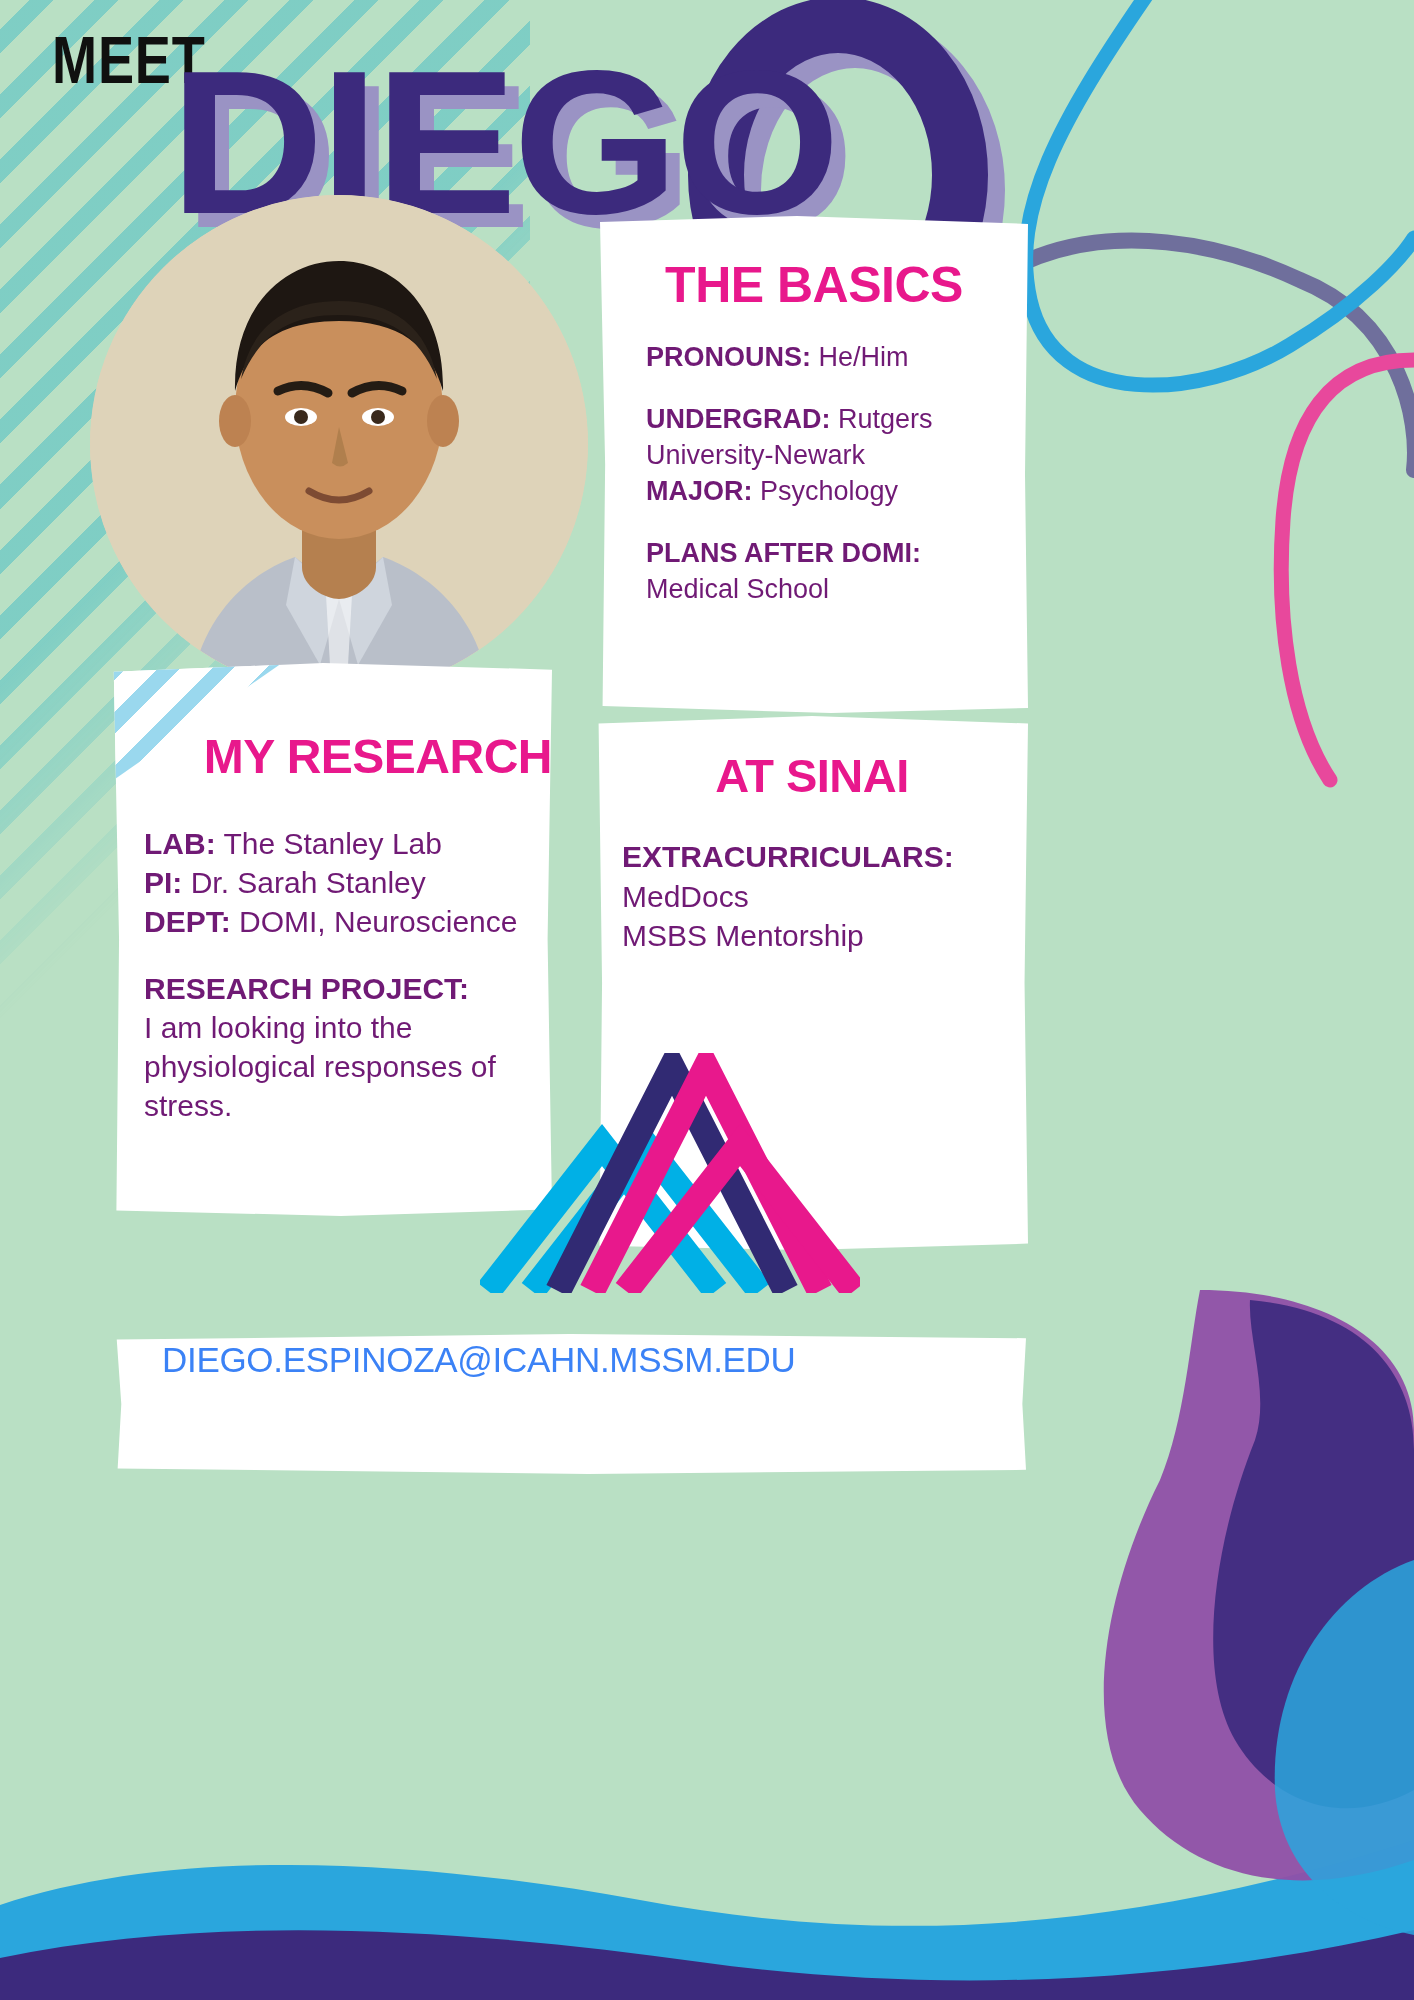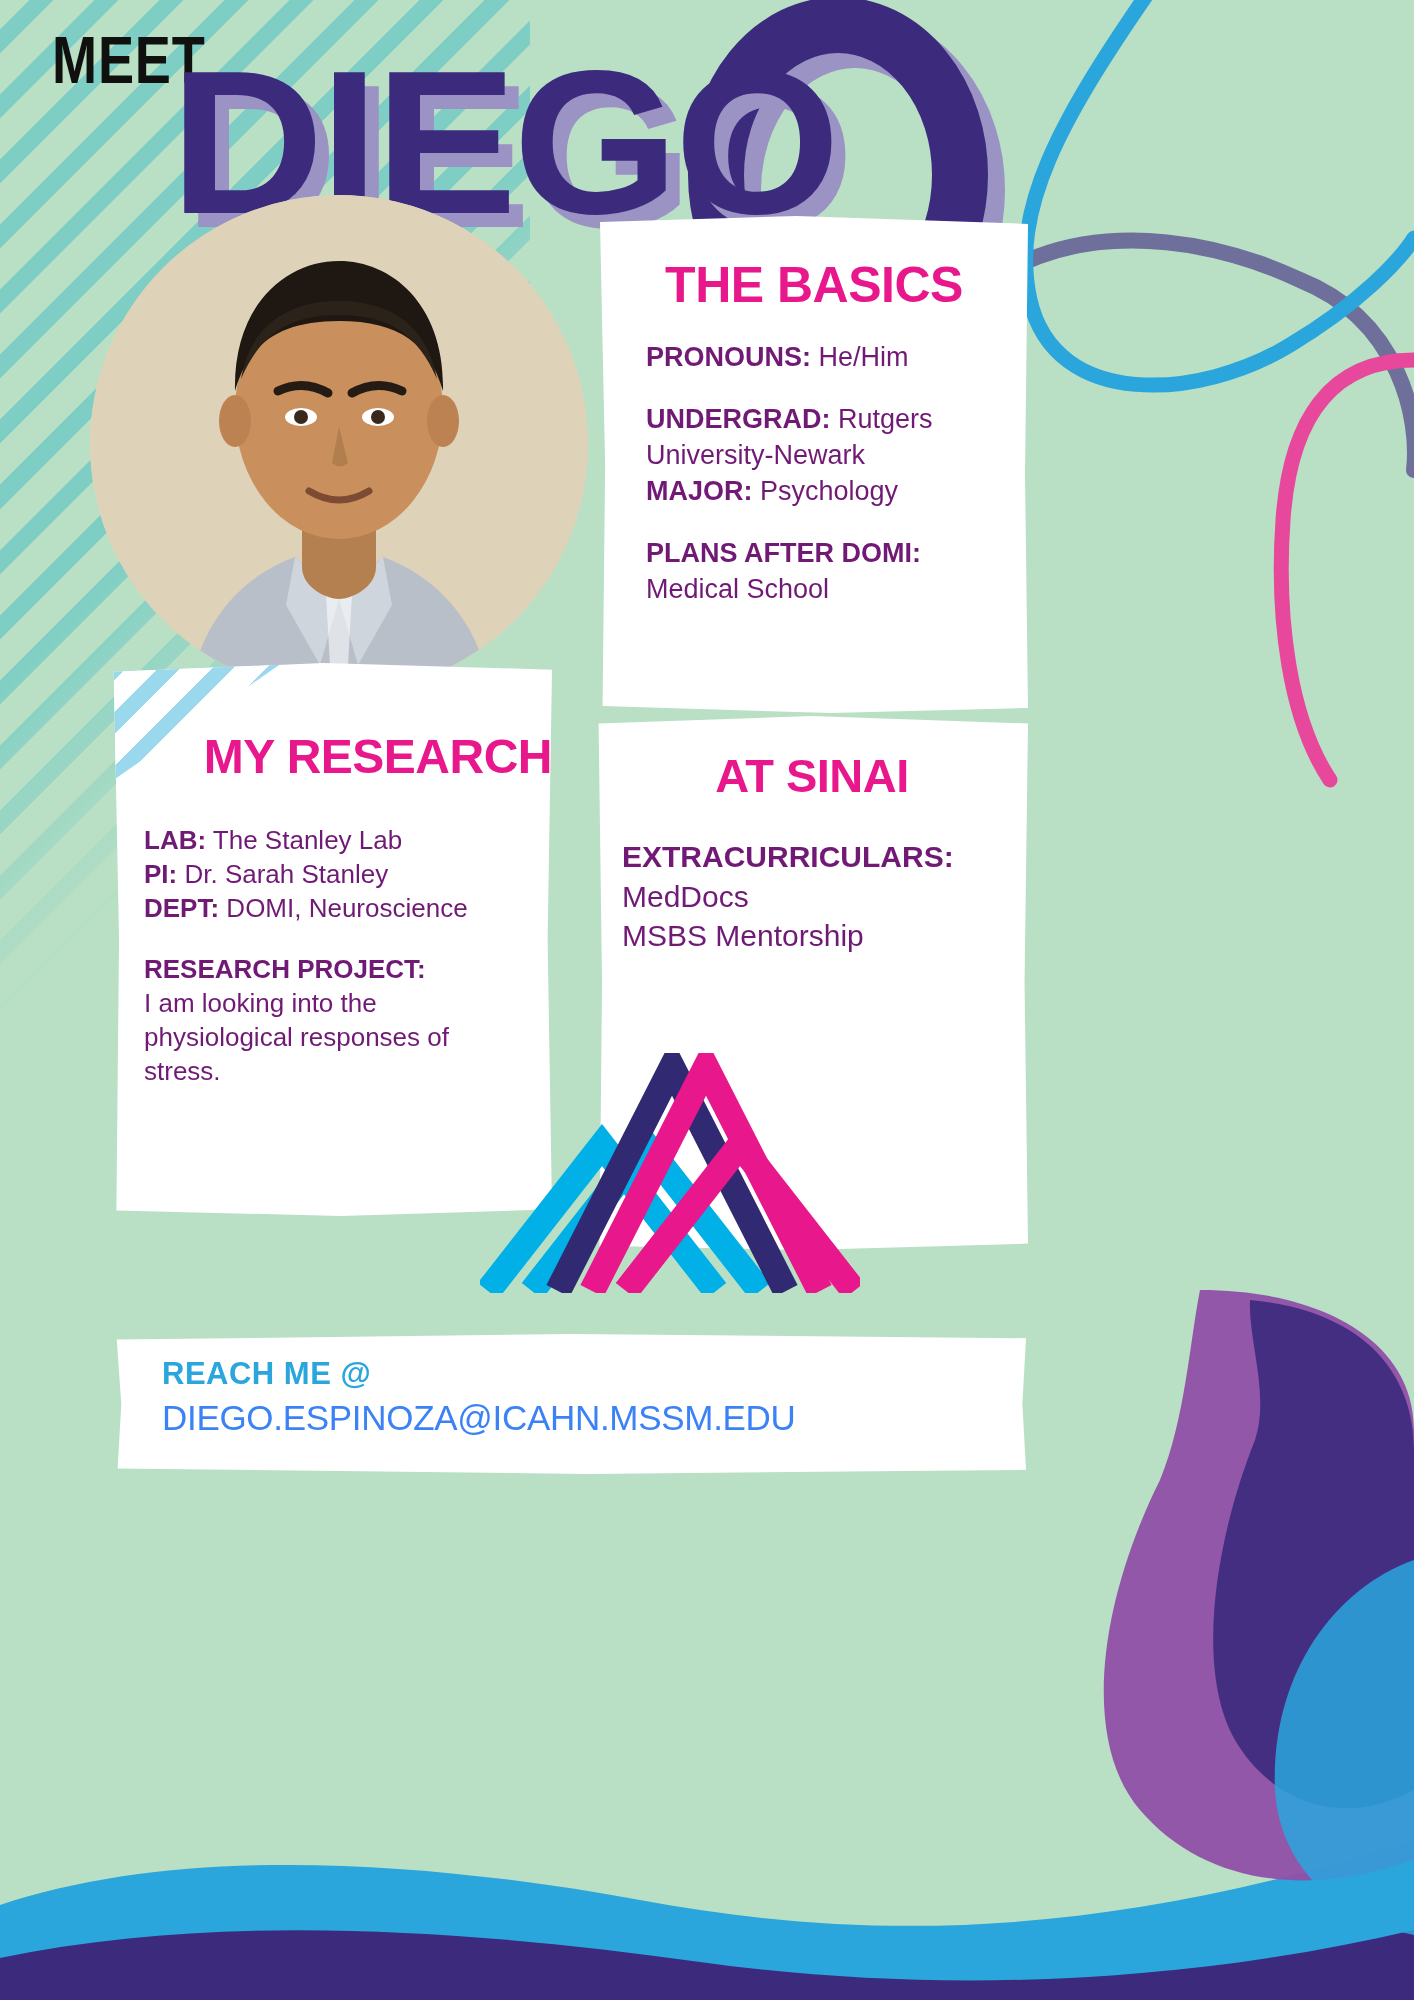--- a/index.html
+++ b/index.html
@@ -93,21 +93,21 @@
   .research .h-pink{font-size:48px;text-align:right;margin:66px 0 26px 0;}
   .sinai .h-pink{font-size:47px;text-align:center;margin:32px 0 30px 0;}
 
   .body-txt{
     color:#701a75;font-size:27px;line-height:1.33;
     font-family:Liberation Sans, sans-serif;font-weight:400;
   }
   .body-txt b{font-weight:700;}
   .basics .body-txt{padding:0 22px 0 46px;}
   .basics .row{margin-bottom:26px;}
-  .research .body-txt{padding:0 20px 0 32px;font-size:26px;line-height:1.30;margin-top:40px;}
+  .research .body-txt{padding:0 20px 0 32px;font-size:30px;line-height:1.30;margin-top:40px;}
   .research .row{margin-bottom:0;}
   .research .row.gap{margin-top:28px;}
   .sinai .body-txt{padding:0 20px 0 26px;font-size:30px;line-height:1.32;}
   .sinai .row.gap{margin-top:34px;}
 
   .reach{
     color:#2aa6dd;font-weight:700;font-size:31px;letter-spacing:.5px;
     padding:22px 0 0 48px;font-family:"Liberation Sans", sans-serif;
   }
   .email{
@@ -246,17 +246,16 @@
     <g stroke-linecap="butt" fill="none" stroke-width="26">
       <path d="M 8 238 L 122 92 L 236 238" stroke="#00b0e6"></path>
       <path d="M 52 238 L 166 92 L 280 238" stroke="#00b0e6"></path>
       <path d="M 78 238 L 192 14 L 306 238" stroke="#312a73"></path>
       <path d="M 112 238 L 226 14 L 340 238" stroke="#e8188c"></path>
       <path d="M 146 238 L 260 92 L 374 238" stroke="#e8188c"></path>
     </g>
   </svg>
 
   <div class="card contact">
-    <div class="reach">REACH ME @</div>
     <div class="email">DIEGO.ESPINOZA@ICAHN.MSSM.EDU</div>
   </div>
 
 </div>
 
 </body></html>

